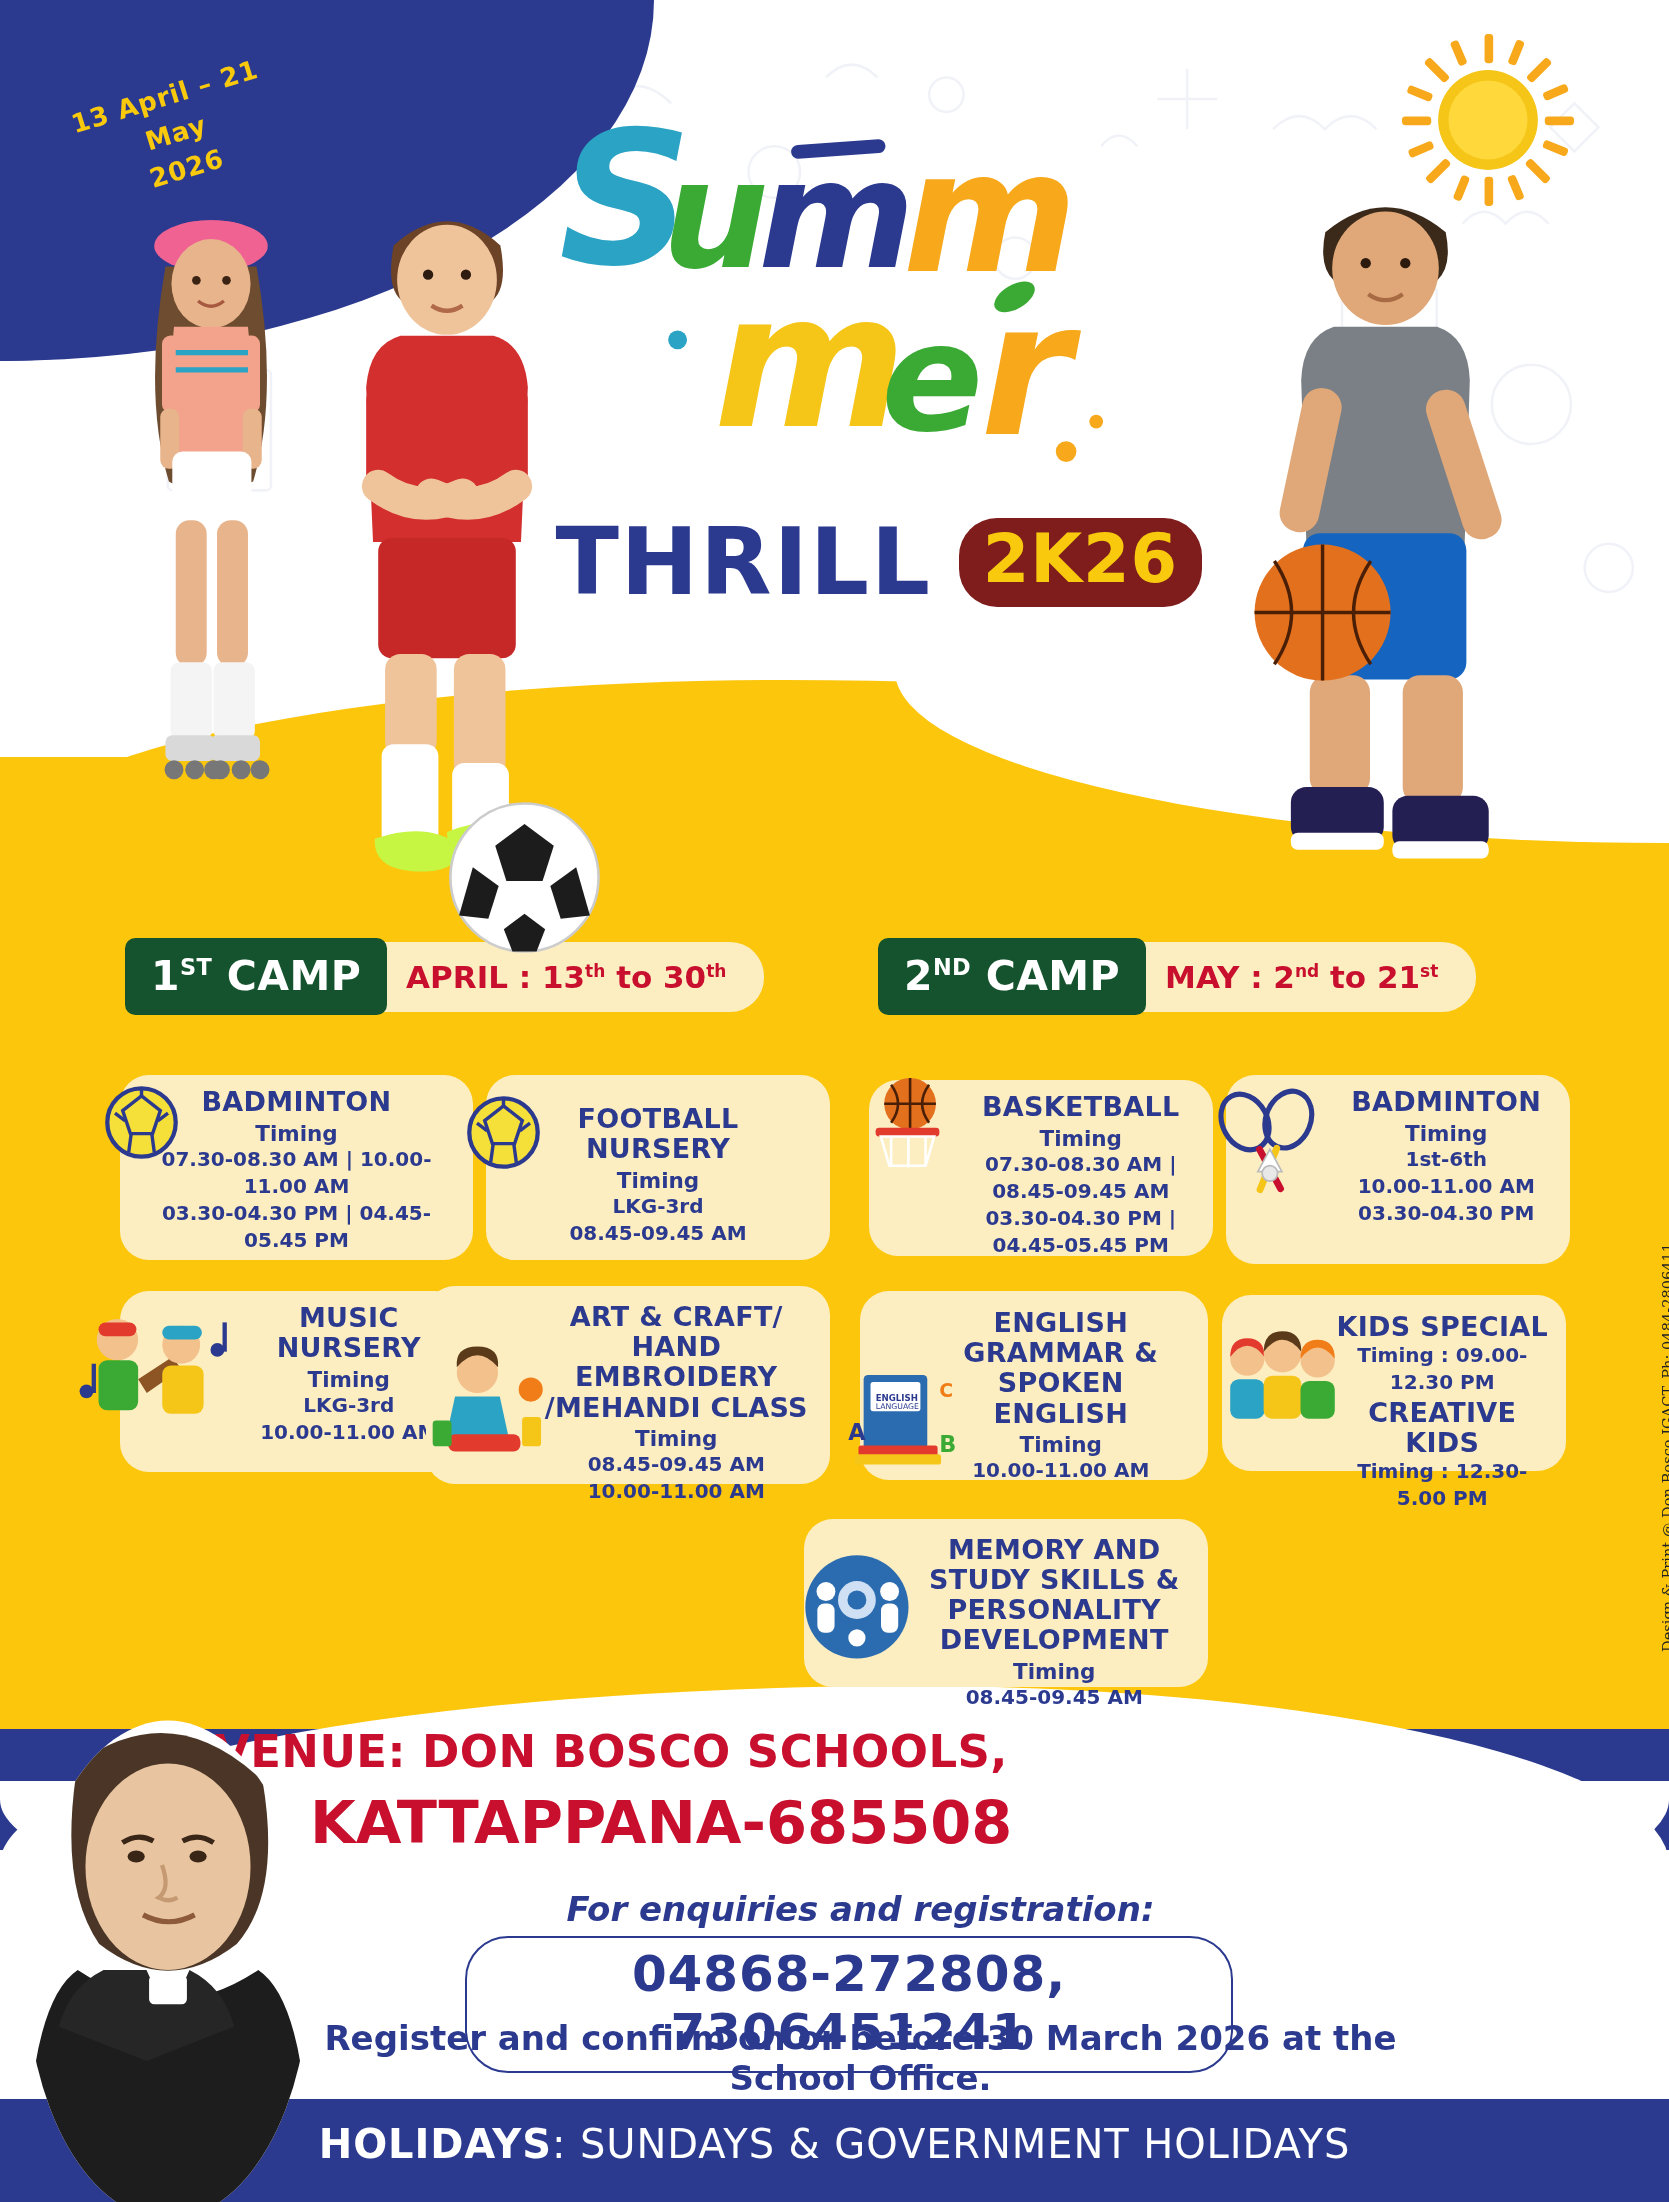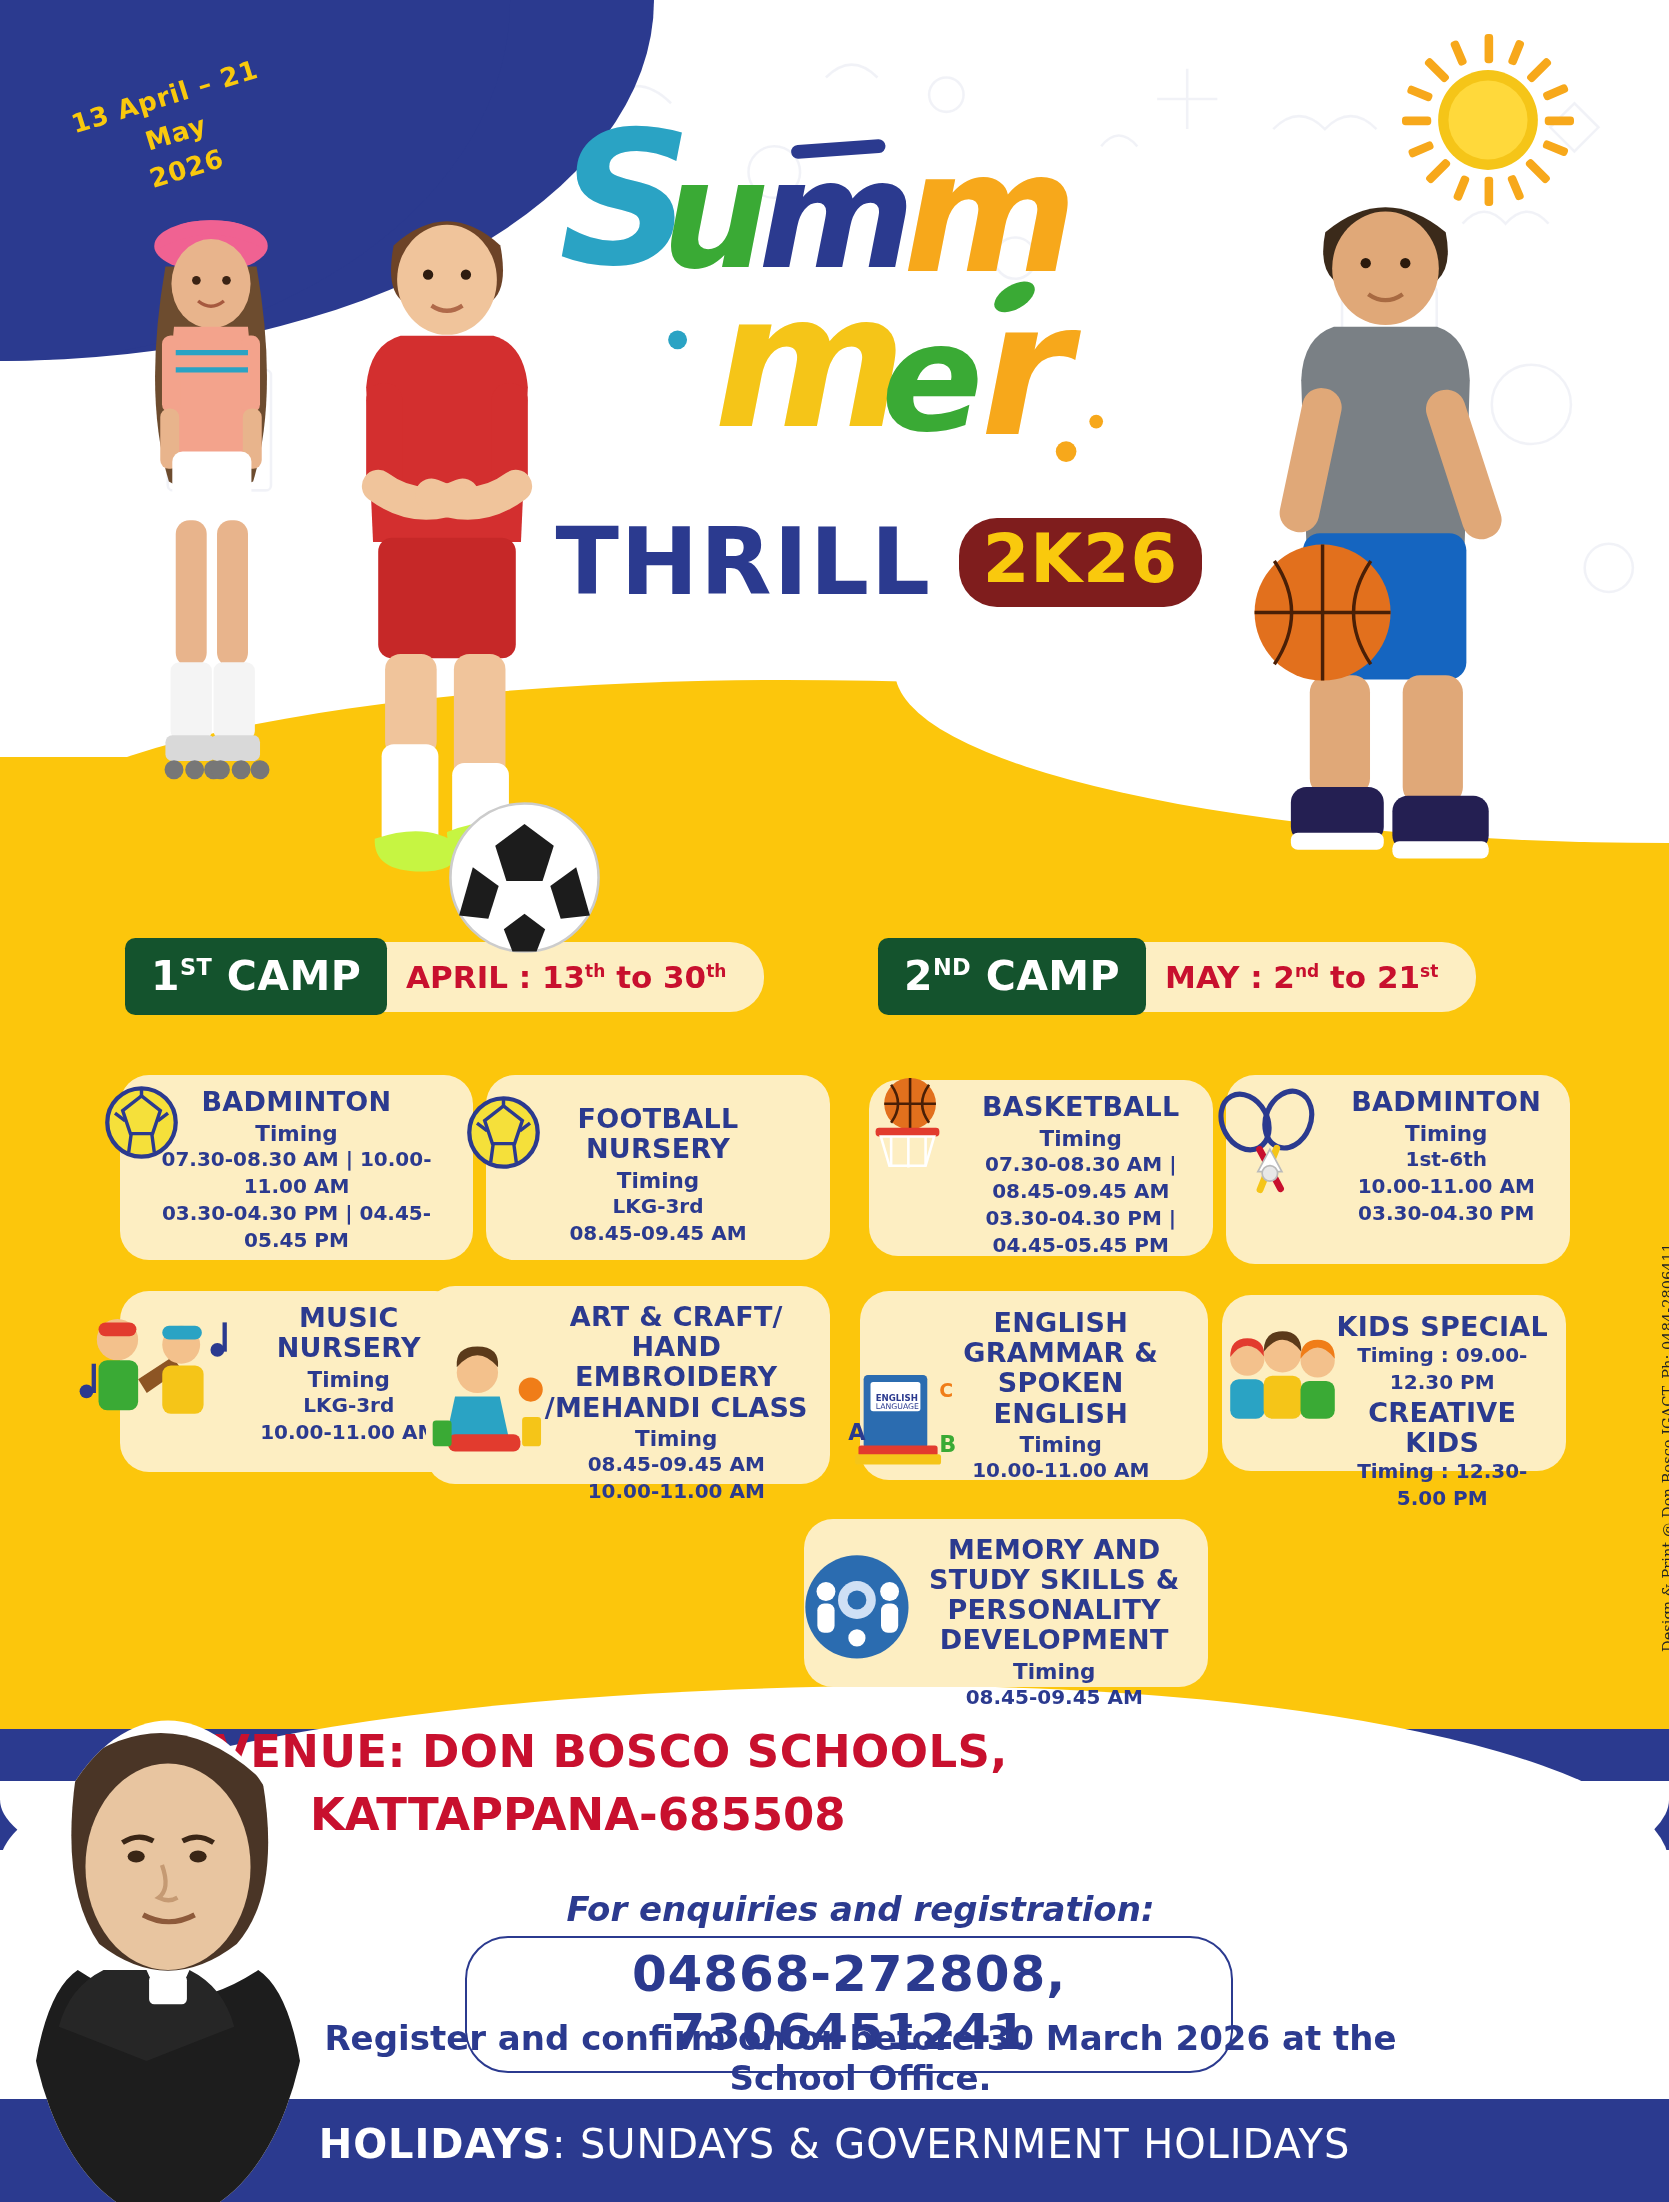--- a/index.html
+++ b/index.html
@@ -218,21 +218,21 @@
     z-index: 6; text-align: left;
     font-family: "DejaVu Sans", sans-serif;
     font-weight: 700; color: #c8102e;
     font-size: 45px; letter-spacing: 0.4px;
   }
   .venue .vlabel { color: #c8102e; }
   .venue-line2 {
     position: absolute; left: 310px; top: 1788px; width: 1205px;
     z-index: 6;
     font-family: "DejaVu Sans", sans-serif;
-    font-weight: 700; color: #c8102e; font-size: 45px;
+    font-weight: 700; color: #c8102e; font-size: 59px;
   }
   .enquiry {
     position: absolute; left: 258px; top: 1889px; width: 1205px;
     text-align: center; z-index: 6;
     font-family: "DejaVu Sans", sans-serif;
     font-style: italic; font-weight: 700;
     color: #2b3a8f; font-size: 34px;
   }
   .phone-pill {
     position: absolute; left: 465px; top: 1936px;

